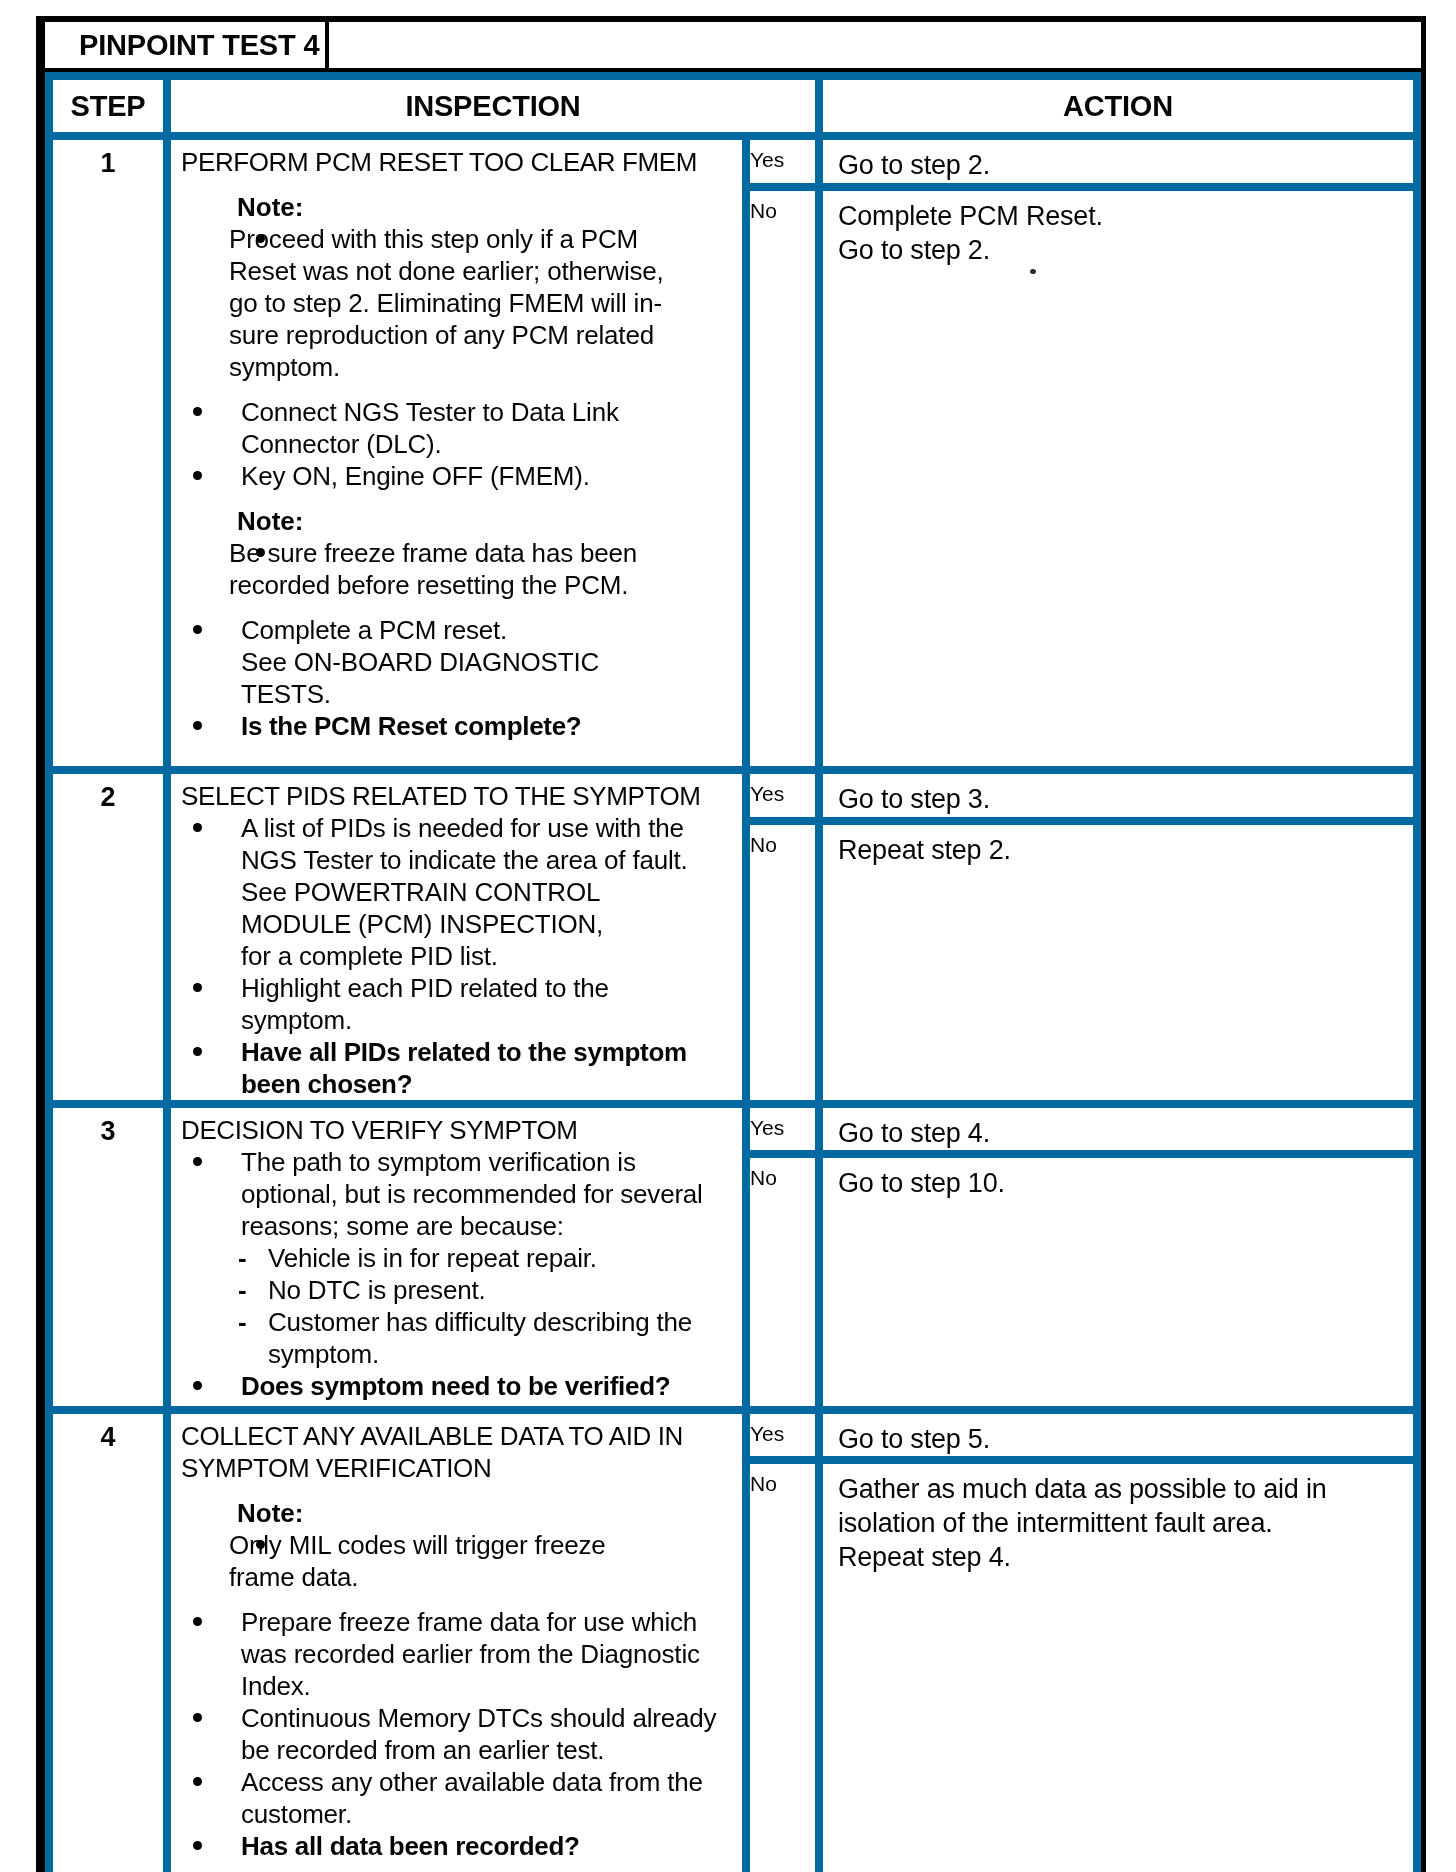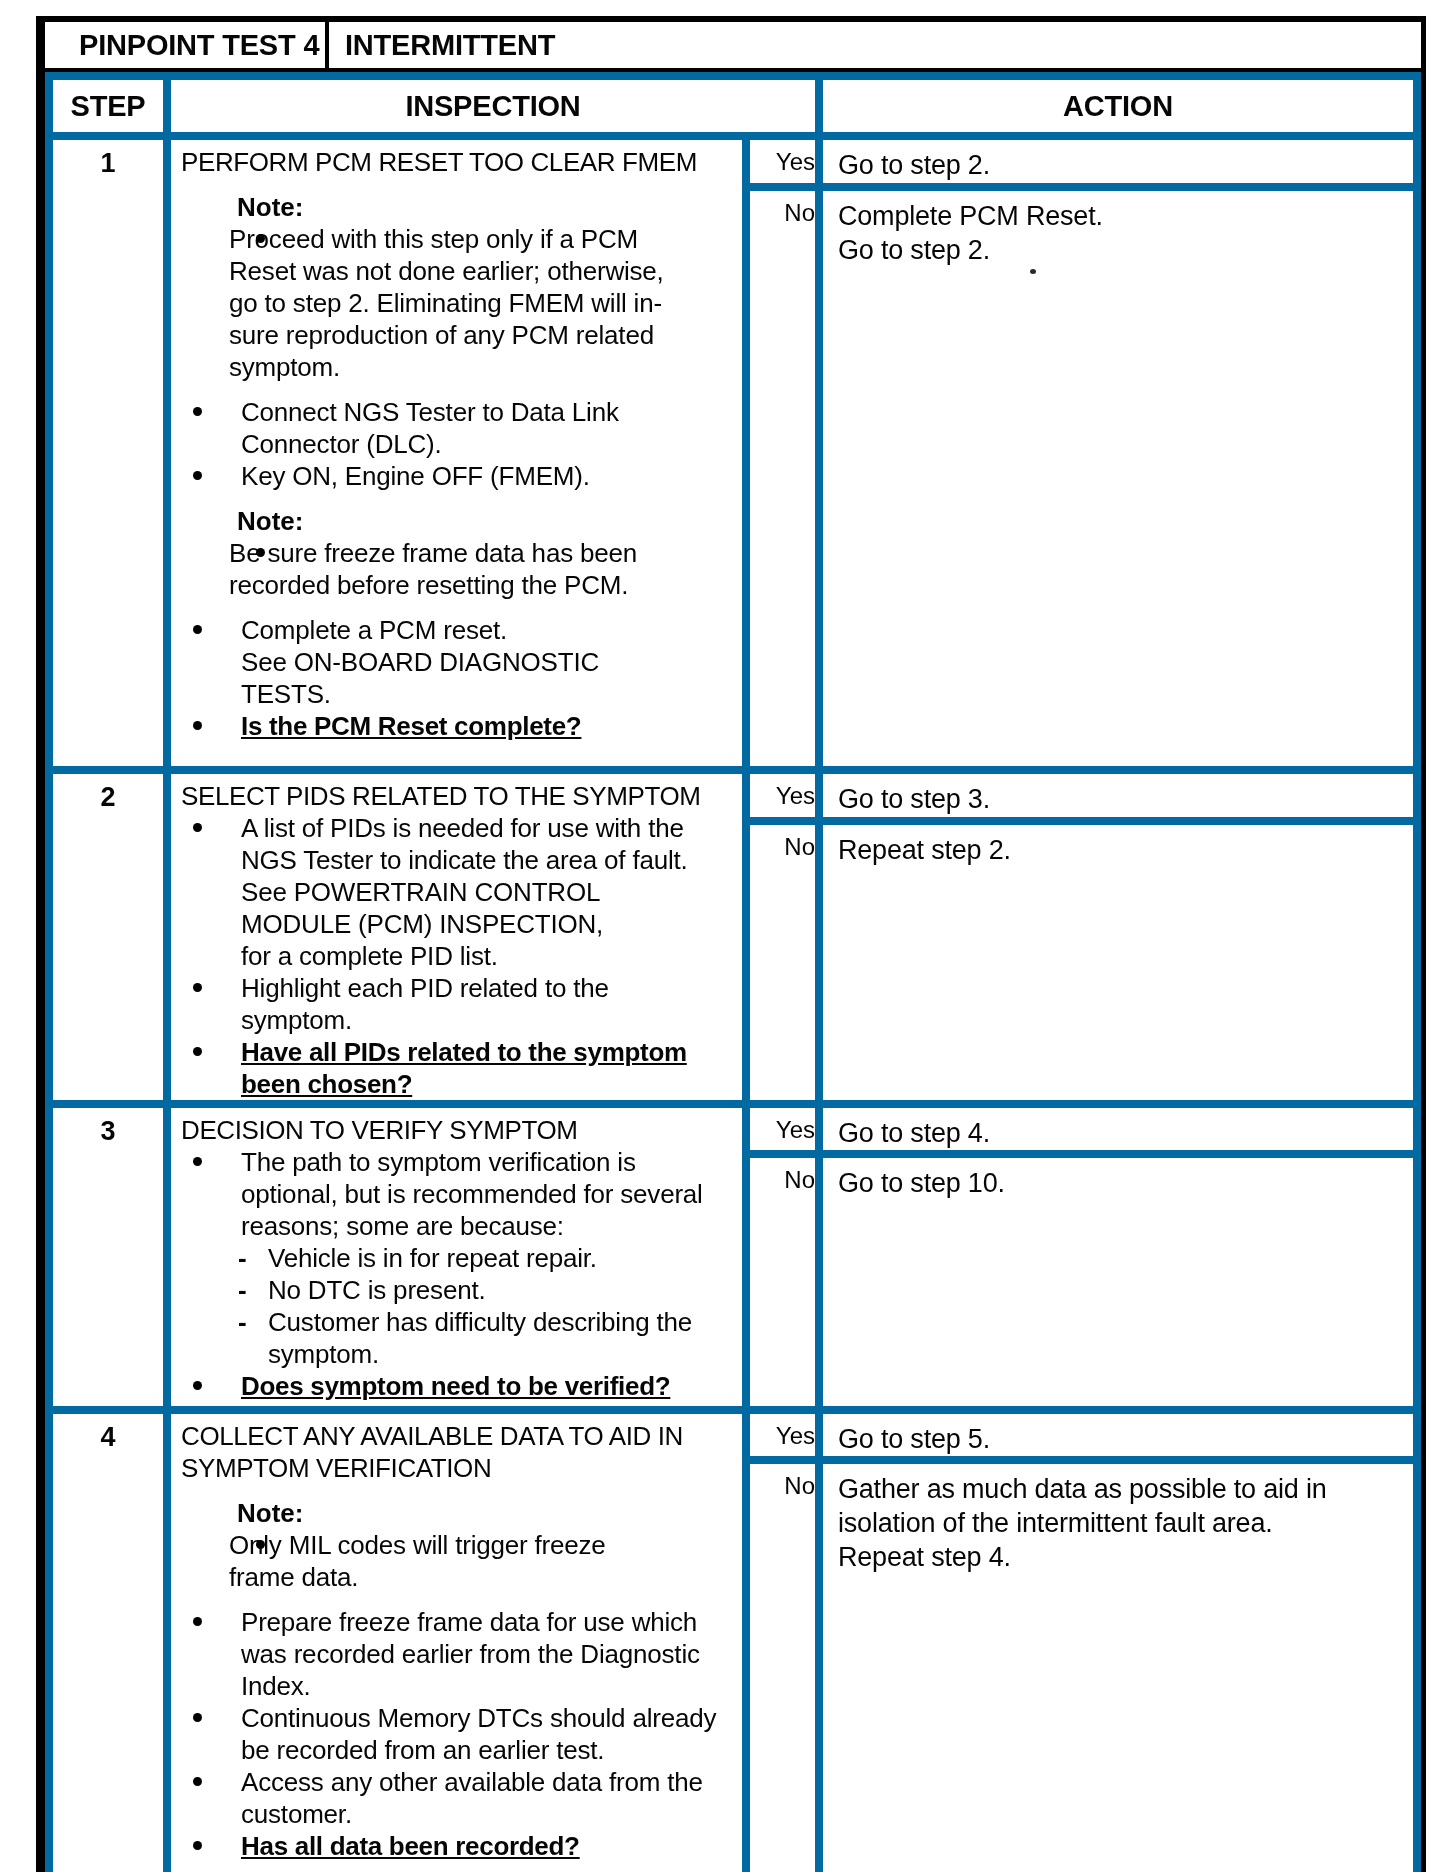--- a/index.html
+++ b/index.html
@@ -48,49 +48,48 @@
   }
   .bullet,.note-bullet,.dash{
     position:relative;font-size:26px;line-height:32px;
     white-space:pre-line;letter-spacing:-0.2px;
   }
   .bullet{padding-left:70px;}
   .bullet::before{
     content:"";position:absolute;left:22px;top:11px;
     width:9px;height:9px;border-radius:50%;background:#000;
   }
-  .question{font-weight:bold;letter-spacing:-0.3px;text-decoration:underline;}
+  .question{font-weight:bold;letter-spacing:-0.3px;}
   .note{margin:13px 8px;}
   .note-label{
     margin-left:58px;font-weight:bold;font-size:26px;line-height:32px;
   }
   .note-bullet{padding-left:50px;}
   .note-bullet::before{
     content:"";position:absolute;left:77px;top:11px;
     width:9px;height:9px;border-radius:50%;background:#000;
   }
   .dash{padding-left:97px;}
   .dash::before{content:"-";position:absolute;left:67px;top:0;font-weight:bold;}
-  td.answer{text-align:right;font-size:24px;padding-top:8px;}
+  td.answer{text-align:left;font-size:21px;padding-top:8px;}
   td.action{
     font-size:27px;line-height:34px;padding:8px 10px 0 15px;
     white-space:pre-line;letter-spacing:-0.2px;
   }
   .stray-dot{
     position:absolute;left:985px;top:247px;width:6px;height:5px;
     background:#2a2a2a;border-radius:50%;
   }
 </style>
 </head>
 <body>
 
 <div class="doc">
   <div class="title-row">
     <div class="title-left">PINPOINT TEST 4</div>
-    <div class="title-right">INTERMITTENT</div>
   </div>
   <table class="grid">
     <colgroup>
       <col style="width:118px">
       <col style="width:579px">
       <col style="width:73px">
       <col>
     </colgroup>
     <thead>
       <tr>

